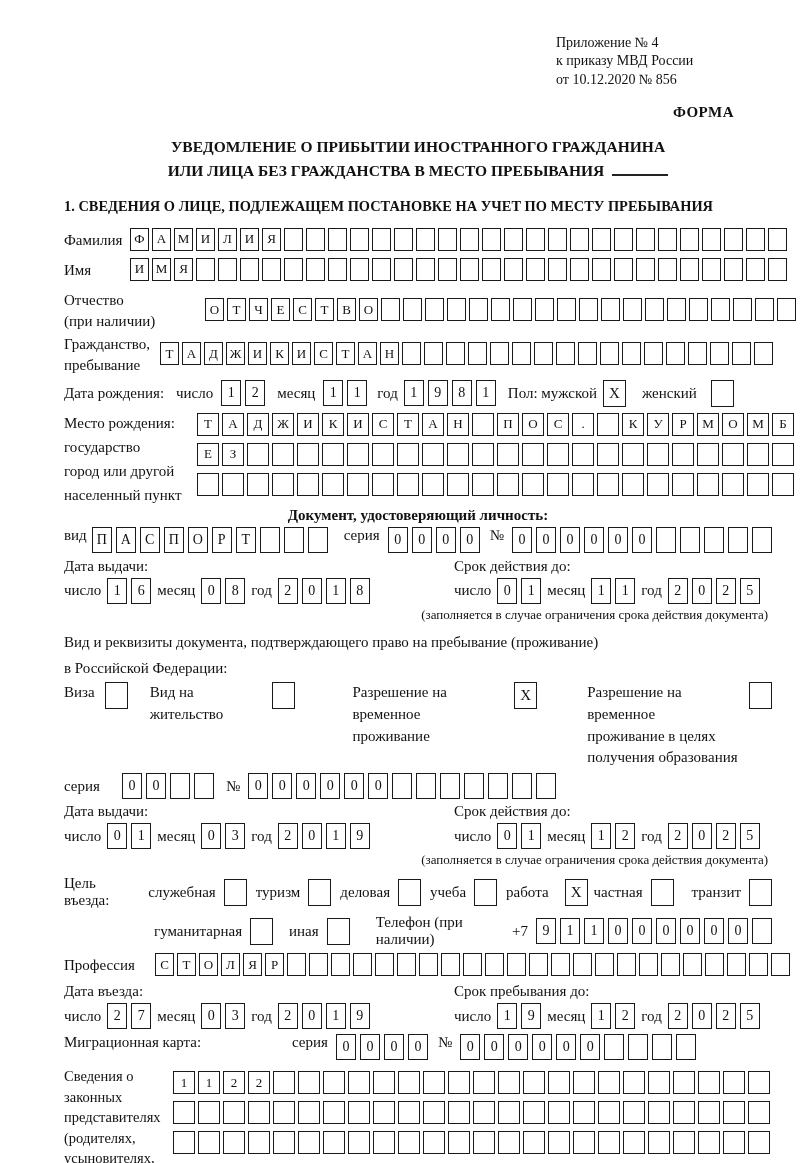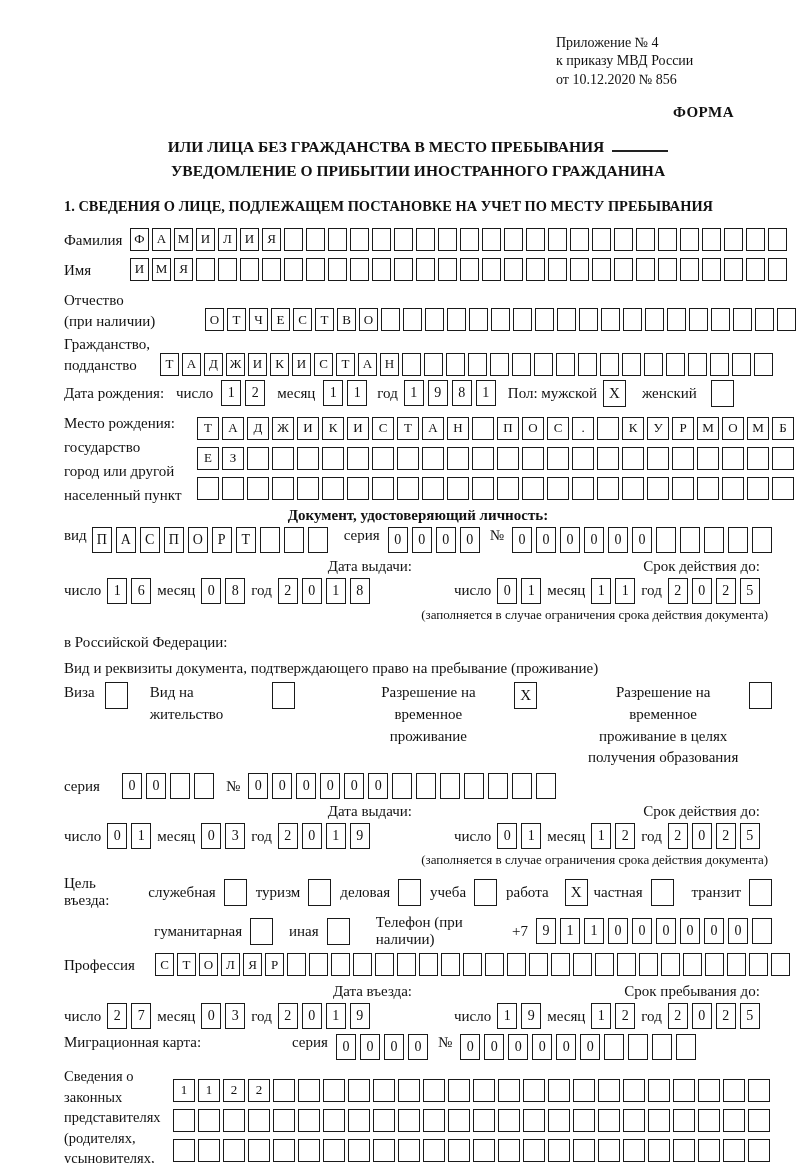--- a/index.html
+++ b/index.html
@@ -5,59 +5,59 @@
   html,body{margin:0;padding:0;}
   body{width:800px;height:1163px;overflow:hidden;background:#ffffff;color:#111;
        font-family:"Liberation Serif","DejaVu Serif",serif;}
   .page{padding:34px 28px 0 64px;box-sizing:border-box;}
   .hdr{margin-left:492px;font-size:14px;line-height:1.32;}
   .hdr-sub{font-size:13.5px;margin-top:3px;line-height:1.3;}
   .forma{text-align:right;margin:15px 38px 0 0;font-weight:700;font-size:15px;letter-spacing:.5px;}
   .title{text-align:center;font-weight:700;font-size:15.5px;line-height:1.5;margin-top:14px;}
   .uline{display:inline-block;width:56px;border-bottom:2px solid #222;margin-left:8px;}
   .sec{font-weight:700;font-size:14.4px;margin-top:16px;white-space:nowrap;}
-  .frow{display:flex;align-items:flex-end;font-size:15px;}
+  .frow{display:flex;align-items:center;font-size:15px;}
   .lbl{flex:0 0 auto;line-height:1.38;padding-top:2px;}
   .cells{display:flex;gap:3px;flex-wrap:nowrap;}
   .cell{flex:0 0 auto;width:19px;height:23px;border:1.7px solid #1a1a1a;box-sizing:border-box;
         display:flex;align-items:center;justify-content:center;font-size:13px;}
   .cells.md .cell{width:22px;}
   .cells.dt{gap:4px;}
   .cells.dt .cell{width:20px;height:26px;font-size:14px;}
   .cells.cb .cell{width:23px;height:27px;font-size:15px;}
   .center-bold{text-align:center;font-weight:700;font-size:15px;}
   .dates{display:flex;font-size:15px;}
   .dcol{display:flex;flex-direction:column;}
-  .dhead{text-align:right;margin-bottom:3px;}
+  .dhead{text-align:left;margin-bottom:3px;}
   .dparts{display:flex;align-items:center;gap:6px;}
   .dates-note{font-size:13px;text-align:right;margin:3px 4px 0 0;}
   .bp-rows .cells{margin-bottom:7px;}
   .optrow{display:flex;align-items:flex-start;font-size:15px;}
   .opt{display:flex;align-items:flex-start;gap:10px;}
   .optlines{line-height:1.45;font-family:Liberation Serif, serif;}
-  .opt.center .optlines{text-align:center;margin-left:30px;}
+  .opt.center .optlines{margin-left:30px;}
   .popt{display:flex;align-items:center;gap:8px;}
   .glbl div{line-height:20.5px;font-size:14.5px;}
 </style>
 </head>
 <body>
 
 <div class="page">
 
   <div class="hdr">
     <div>Приложение № 4</div>
     <div>к приказу МВД России</div>
     <div>от 10.12.2020 № 856</div>
   </div>
 
   <div class="forma">ФОРМА</div>
 
   <div class="title">
+    <div>УВЕДОМЛЕНИЕ О ПРИБЫТИИ ИНОСТРАННОГО ГРАЖДАНИНА</div>
     <div><span>ИЛИ ЛИЦА БЕЗ ГРАЖДАНСТВА В МЕСТО ПРЕБЫВАНИЯ</span><span class="uline"></span></div>
-    <div>УВЕДОМЛЕНИЕ О ПРИБЫТИИ ИНОСТРАННОГО ГРАЖДАНИНА</div>
   </div>
 
   <div class="sec">1. СВЕДЕНИЯ О ЛИЦЕ, ПОДЛЕЖАЩЕМ ПОСТАНОВКЕ НА УЧЕТ ПО МЕСТУ ПРЕБЫВАНИЯ</div>
 
   <div class="frow" style="margin-top:13px">
     <span class="lbl" style="width:66px">Фамилия</span>
     <span class="cells">
         <span class="cell">Ф</span>
         <span class="cell">А</span>
         <span class="cell">М</span>
@@ -159,21 +159,21 @@
         <span class="cell"></span>
         <span class="cell"></span>
         <span class="cell"></span>
         <span class="cell"></span>
       </span>
   </div>
 
   <div class="frow" style="margin-top:1px">
     <span class="lbl" style="width:96px">
       <div>Гражданство,</div>
-      <div>подданство</div>
+      <div>пребывание</div>
     </span>
     <span class="cells">
         <span class="cell">Т</span>
         <span class="cell">А</span>
         <span class="cell">Д</span>
         <span class="cell">Ж</span>
         <span class="cell">И</span>
         <span class="cell">К</span>
         <span class="cell">И</span>
         <span class="cell">С</span>
@@ -399,22 +399,22 @@
             <span class="cell">0</span>
             <span class="cell">2</span>
             <span class="cell">5</span>
           </span>
       </div>
     </div>
   </div>
   <div class="dates-note">(заполняется в случае ограничения срока действия документа)</div>
 
   <div style="font-size:15px;margin-top:6px;line-height:1.75">
+    <div>Вид и реквизиты документа, подтверждающего право на пребывание (проживание)</div>
     <div>в Российской Федерации:</div>
-    <div>Вид и реквизиты документа, подтверждающего право на пребывание (проживание)</div>
   </div>
 
   <div class="optrow" style="margin-top:1px">
     <div class="opt">
       <span class="optlines">Виза</span>
       <span class="cells cb">
           <span class="cell"></span>
         </span>
     </div>
     <div class="opt" style="margin-left:22px">

